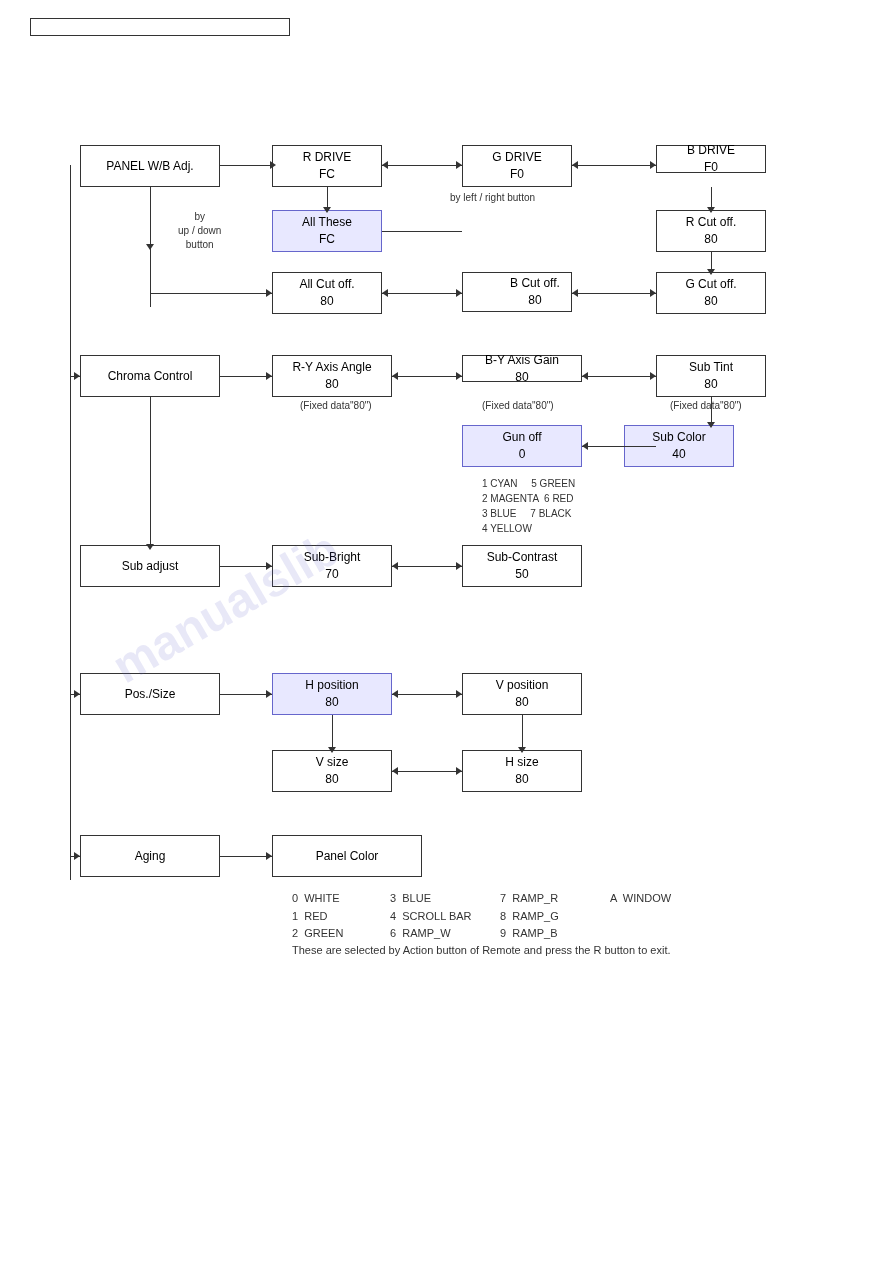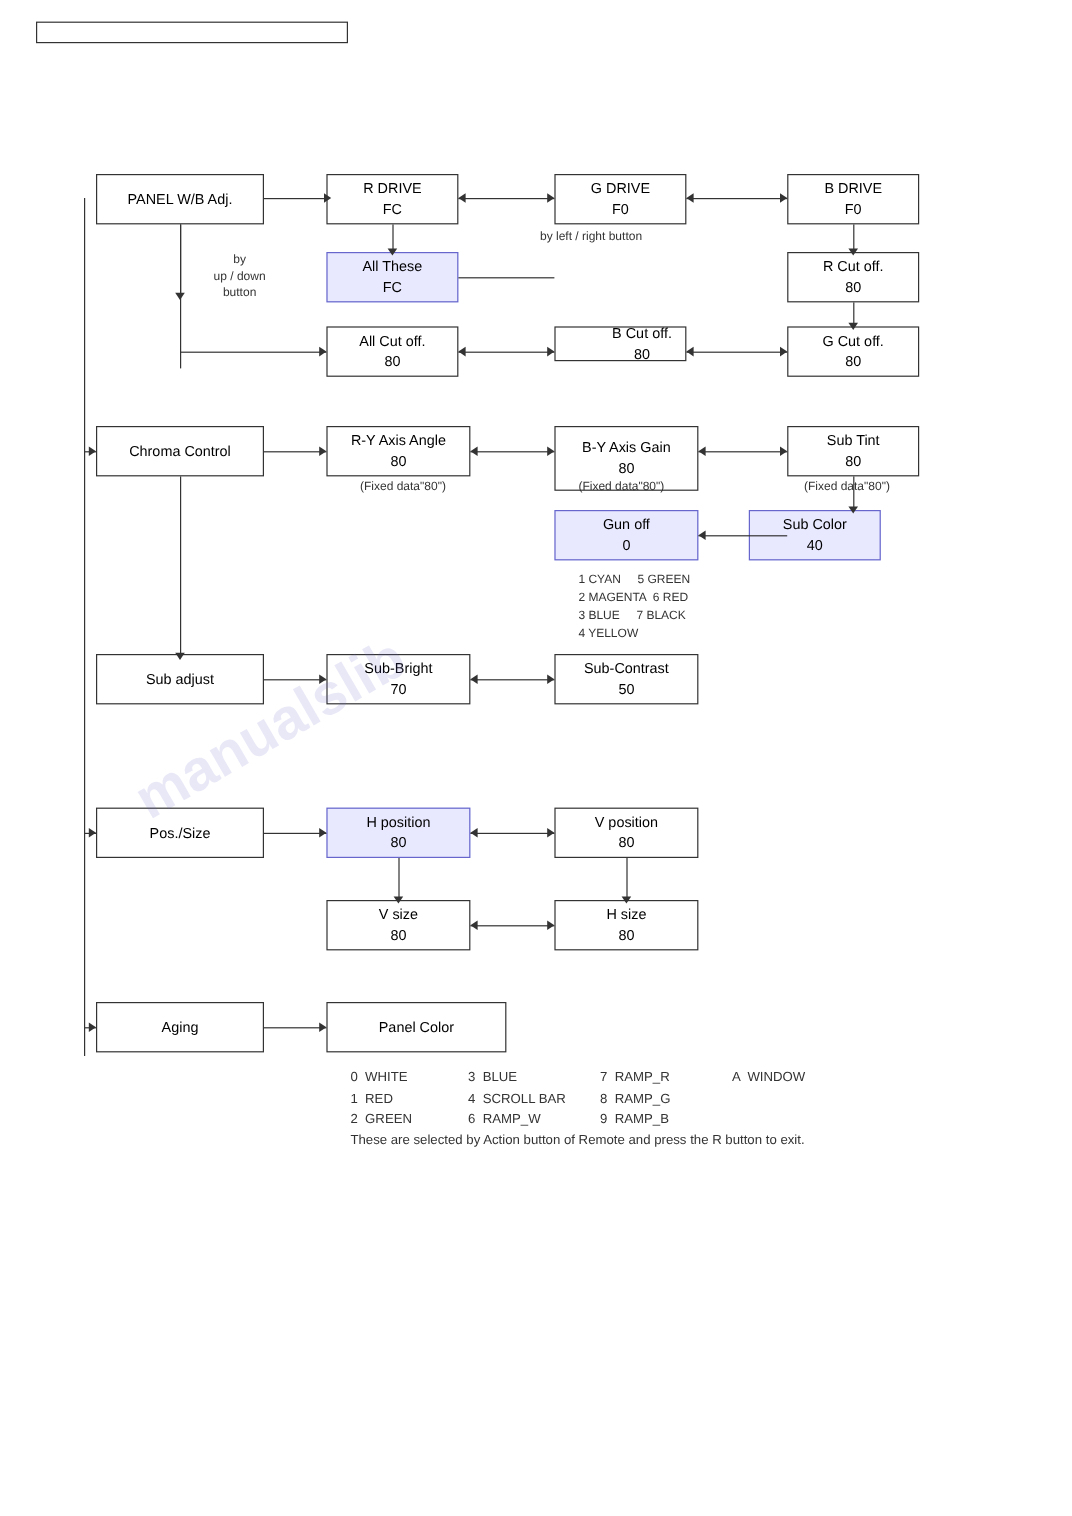--- a/index.html
+++ b/index.html
@@ -104,60 +104,60 @@
   <div class="box" style="left:272px; top:145px; width:110px; height:42px;">
     <span>R DRIVE</span>
     <span>FC</span>
   </div>
 
   <div class="box" style="left:462px; top:145px; width:110px; height:42px;">
     <span>G DRIVE</span>
     <span>F0</span>
   </div>
 
-  <div class="box" style="left:656px; top:145px; width:110px; height:42px;">
+  <div class="box" style="left:656px; top:145px; width:110px; height:28px;">
     <span>B DRIVE</span>
     <span>F0</span>
   </div>
 
   <div class="box highlighted" style="left:272px; top:210px; width:110px; height:42px;">
     <span>All These</span>
     <span>FC</span>
   </div>
 
   <div class="box" style="left:656px; top:210px; width:110px; height:42px;">
     <span>R Cut off.</span>
     <span>80</span>
   </div>
 
   <div class="box" style="left:272px; top:272px; width:110px; height:42px;">
     <span>All Cut off.</span>
     <span>80</span>
   </div>
 
-  <div class="box" style="left:462px; top:272px; width:110px; height:29px;padding-left:36px;">
+  <div class="box" style="left:462px; top:272px; width:110px; height:40px;padding-left:36px;">
     <span>B Cut off.</span>
     <span>80</span>
   </div>
 
   <div class="box" style="left:656px; top:272px; width:110px; height:42px;">
     <span>G Cut off.</span>
     <span>80</span>
   </div>
 
   <div class="box" style="left:80px; top:355px; width:140px; height:42px;">
     <span>Chroma Control</span>
   </div>
 
   <div class="box" style="left:272px; top:355px; width:120px; height:42px;">
     <span>R-Y Axis Angle</span>
     <span>80</span>
   </div>
 
-  <div class="box" style="left:462px; top:355px; width:120px; height:54px;">
+  <div class="box" style="left:462px; top:355px; width:120px; height:27px;">
     <span>B-Y Axis Gain</span>
     <span>80</span>
   </div>
 
   <div class="box" style="left:656px; top:355px; width:110px; height:42px;">
     <span>Sub Tint</span>
     <span>80</span>
   </div>
 
   <div class="box highlighted" style="left:462px; top:425px; width:120px; height:42px;">

